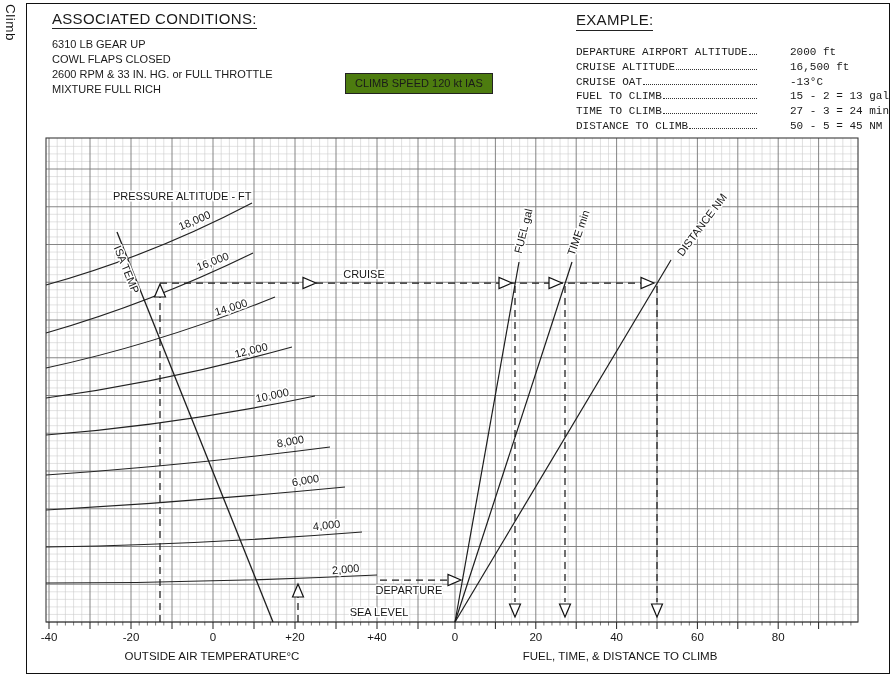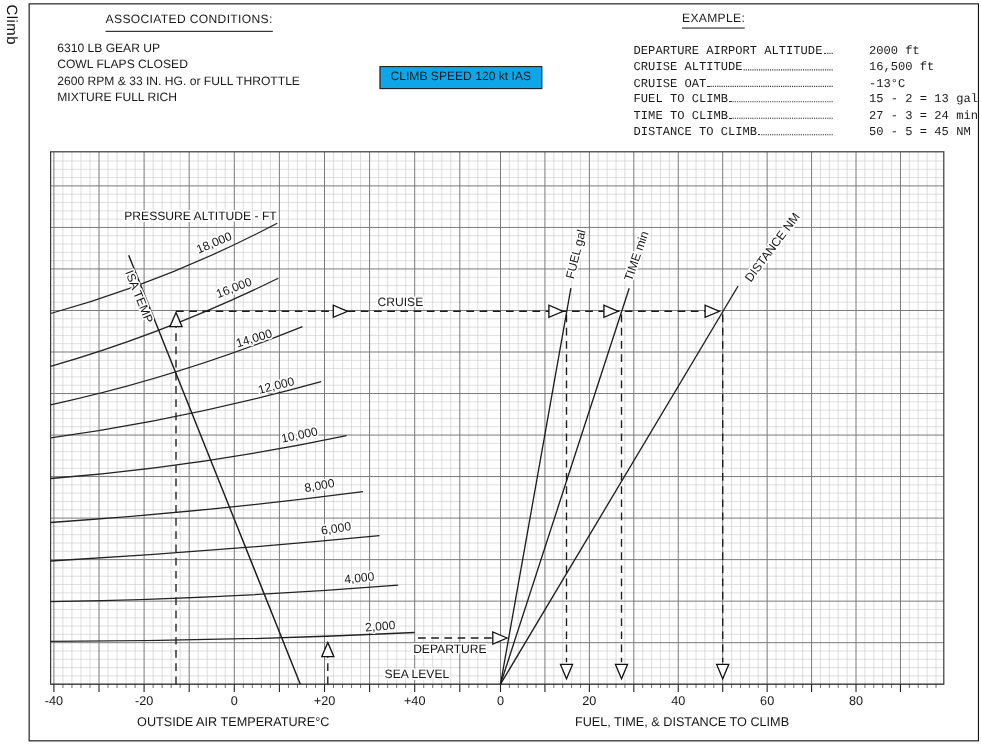--- a/index.html
+++ b/index.html
@@ -3,24 +3,24 @@
 <meta charset="utf-8">
 <style>
   html,body{margin:0;padding:0;background:#fff;}
   .page{position:relative;width:892px;height:677px;background:#fff;overflow:hidden;
         font-family:"Liberation Sans",sans-serif;color:#1a1a1a;}
   .page-border{position:absolute;left:26px;top:3px;width:864px;height:671px;
         border:1.6px solid #111;box-sizing:border-box;}
   .side-label{position:absolute;left:3px;top:4px;writing-mode:vertical-rl;
         font-size:13.5px;color:#111;letter-spacing:.5px;}
   .assoc{position:absolute;left:52px;top:11px;font-size:11px;line-height:15px;}
-  .blk-title{font-size:11px;letter-spacing:.3px;border-bottom:1.2px solid #222;
-        display:inline-block;padding-bottom:2px;margin-bottom:8px;margin-left:44px;}
-  .speed-box{position:absolute;left:345px;top:60px;border:1.3px solid #222;
-        padding:3px 9px 4px 9px;font-size:11px;background:#0ea5e9;}
+  .blk-title{font-size:15px;letter-spacing:.3px;border-bottom:1.2px solid #222;
+        display:inline-block;padding-bottom:2px;margin-bottom:8px;}
+  .speed-box{position:absolute;left:345px;top:73px;border:1.3px solid #222;
+        padding:3px 9px 4px 9px;font-size:11px;background:#4d7c0f;}
   .example{position:absolute;left:576px;top:11px;width:324px;font-size:11px;}
   .ex-rows{margin-top:7px;font-family:Liberation Mono, monospace;}
   .ex-row{display:flex;align-items:baseline;height:14.8px;}
   .ex-label{white-space:nowrap;}
   .ex-leader{flex:1 1 auto;border-bottom:1.6px dotted #333;margin:0 1px 3px 1px;min-width:6px;}
   .ex-value{flex:0 0 110px;white-space:nowrap;margin-left:32px;}
   svg{position:absolute;left:0;top:0;}
   .ct{font-family:"Liberation Sans",sans-serif;font-size:11px;fill:#161616;
       stroke:#fff;stroke-width:3px;paint-order:stroke;stroke-linejoin:round;}
   .tick-lab{font-family:"Liberation Sans",sans-serif;font-size:11.5px;fill:#161616;}

